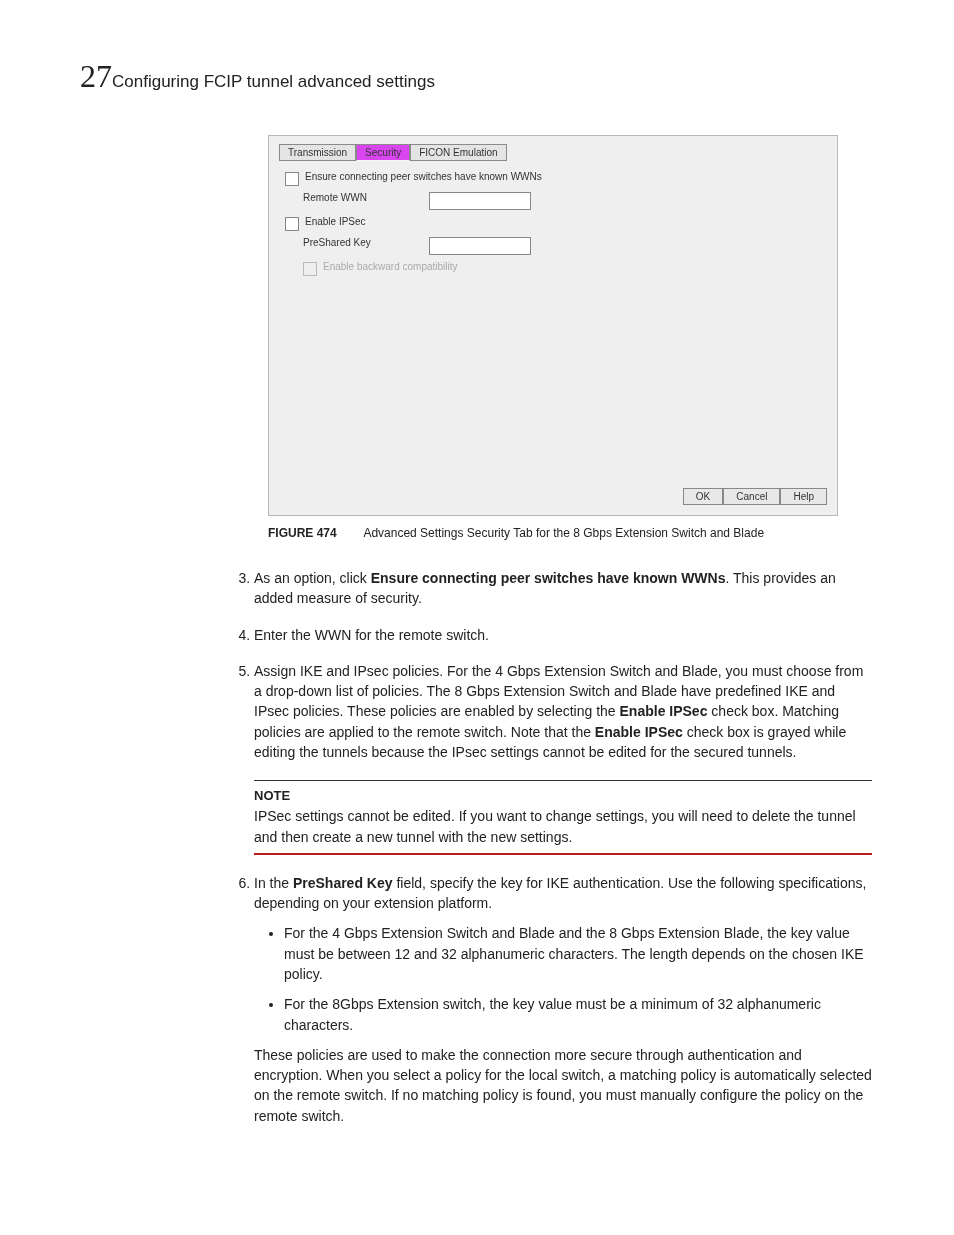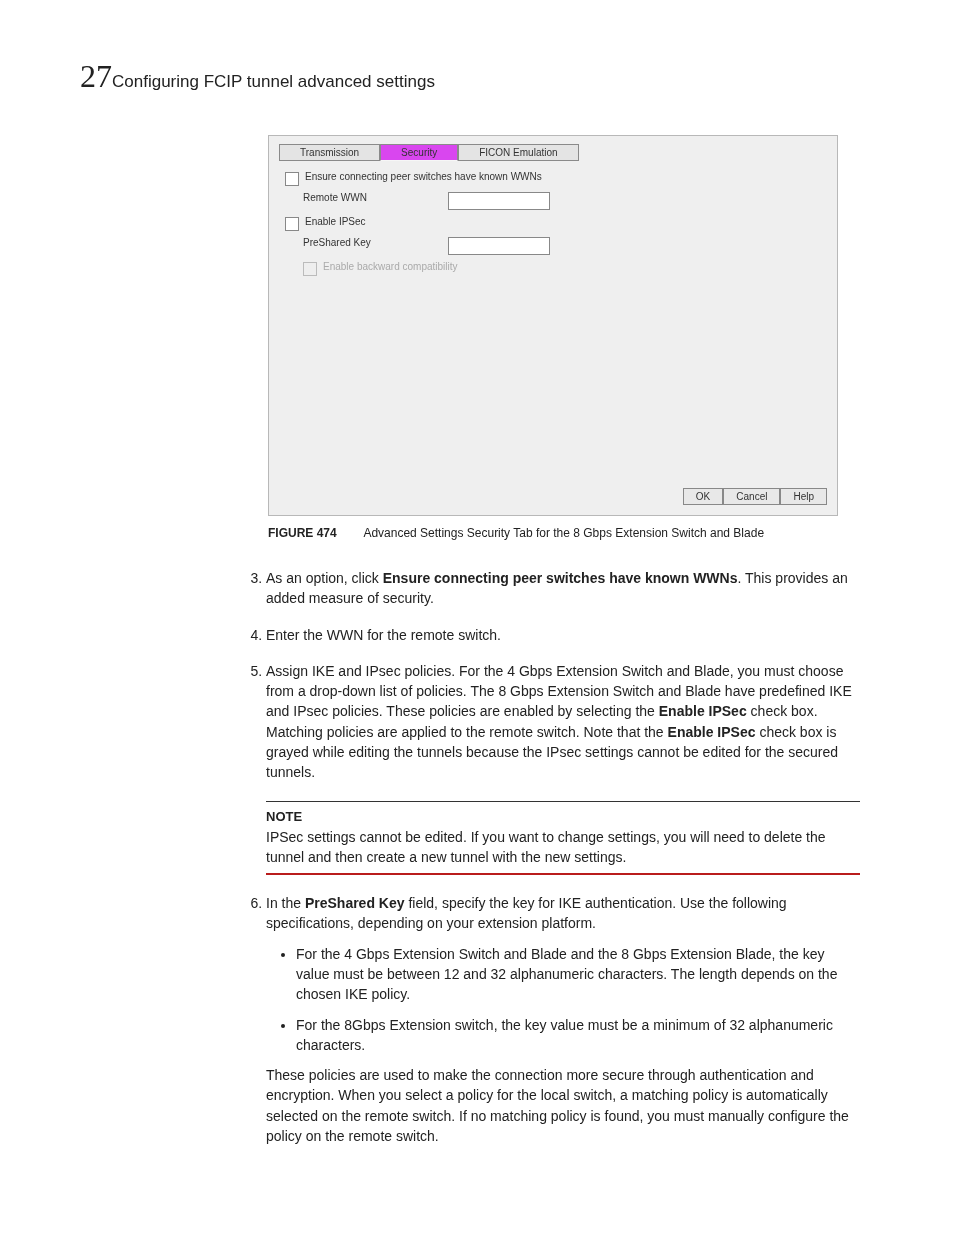--- a/index.html
+++ b/index.html
@@ -3,36 +3,36 @@
 <meta charset="utf-8">
 <style>
 body{margin:0;background:#fff;font-family:Arial,Helvetica,sans-serif;color:#222;width:954px}
 .page{padding:58px 80px 40px 80px}
 .hdr{display:flex;align-items:baseline;gap:0;margin-bottom:40px}
 .chnum{font-family:Georgia,'Times New Roman',serif;font-size:32px;font-weight:400}
 .chtitle{font-size:17px}
 .figwrap{margin-left:188px;width:570px}
 .dialog{border:1px solid #b8b8b8;background:#efefef;font-size:10px;color:#333;padding:8px 10px 10px 10px;box-sizing:border-box}
 .tabs{display:flex;gap:0;margin-bottom:10px}
-.tab{border:1px solid #8a8a8a;background:#e4e4e4;padding:2px 20px;font-size:10px;cursor:pointer}
+.tab{border:1px solid #8a8a8a;background:#e4e4e4;padding:2px 8px;font-size:10px;cursor:pointer}
 .tab.active{background:#d946ef;border-bottom-color:#f6f6f6}
 .row{display:flex;align-items:flex-start;margin:6px 0 6px 6px}
 .cb{width:12px;height:12px;border:1px solid #888;background:#fff;display:inline-block;margin-right:6px;flex:none;margin-top:1px}
 .cb.dis{border-color:#bbb;background:#eee}
-.lbl{flex:none;width:145px}
+.lbl{flex:none;width:126px}
 .lbl.dis{color:#aaa}
 .tinp{border:1px solid #888;background:#fff;height:16px;width:100px}
 .help{font-size:10px;line-height:1.3;flex:1;margin-left:8px}
 .spacer{height:200px}
 .btns{display:flex;justify-content:flex-end;margin-top:6px}
 .btn{border:1px solid #888;background:#e8e8e8;padding:2px 12px;font-size:10px;cursor:pointer}
 .figcap{font-size:12px;margin:10px 0 28px 0}
 .figcap b{font-weight:700;margin-right:24px}
 .content{margin-left:152px;max-width:640px;font-size:14px;line-height:1.45;color:#222}
-ol.steps{list-style:decimal;padding-left:22px;margin:12px}
+ol.steps{list-style:decimal;padding-left:22px;margin:0}
 ol.steps>li{margin-bottom:16px}
 .note{border-top:1px solid #333;border-bottom:2px solid #b91c1c;padding:6px 0;margin:18px 0}
 .note .nh{font-weight:700;font-size:13px}
 ul.sub{list-style:disc;padding-left:30px;margin:10px 0}
 ul.sub li{margin-bottom:10px}
 b{font-weight:700}
 </style>
 </head>
 <body>
 

